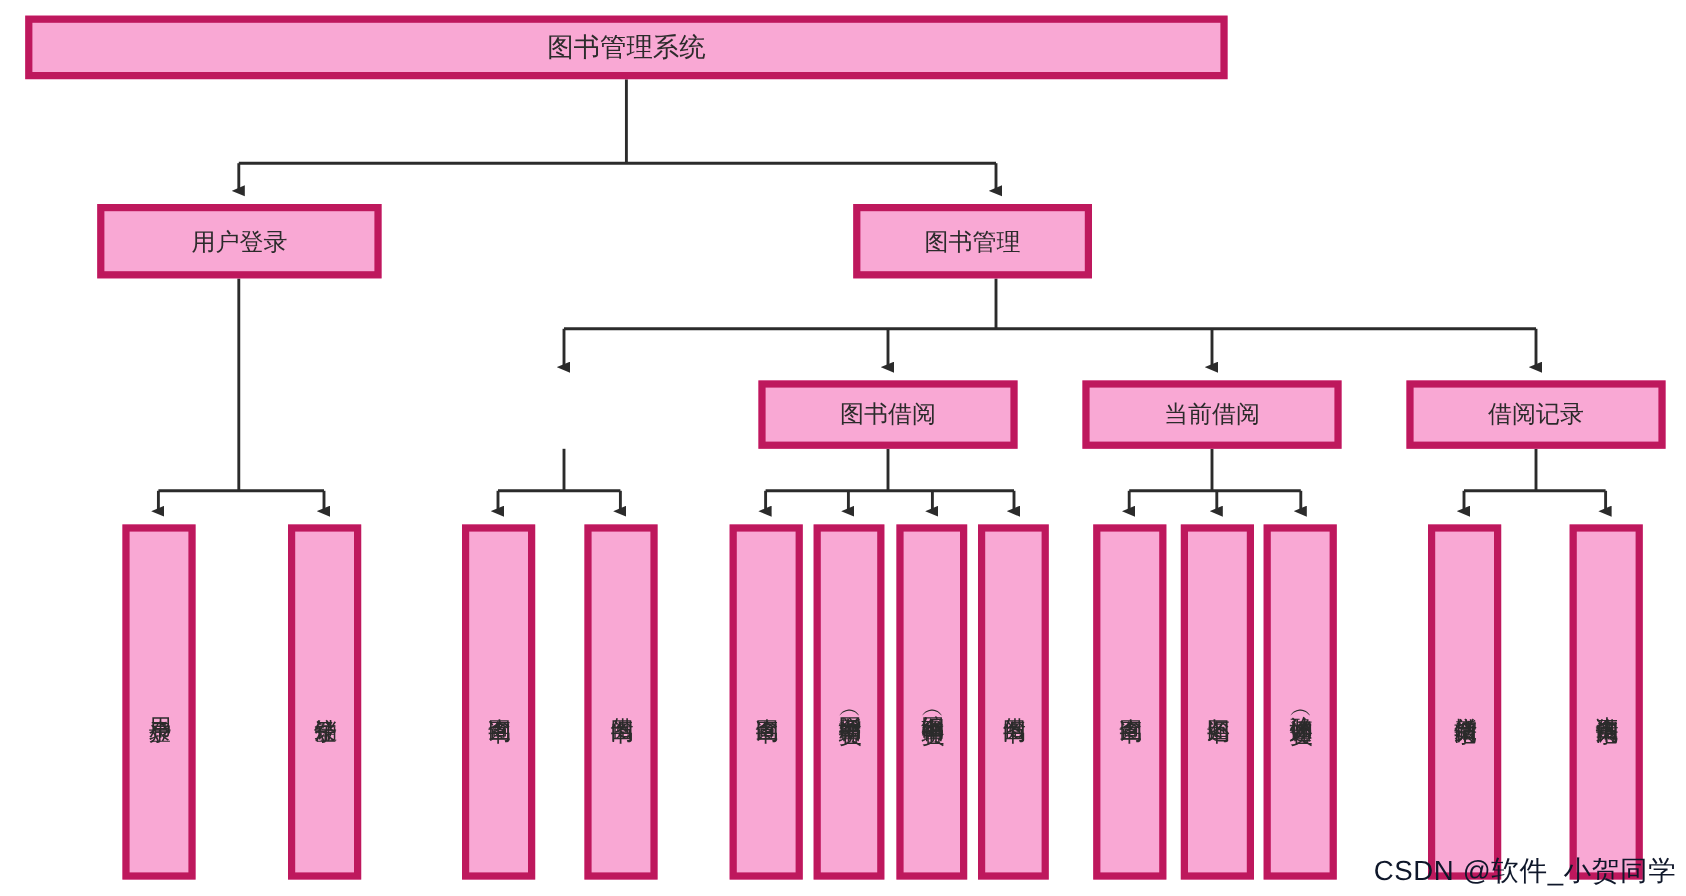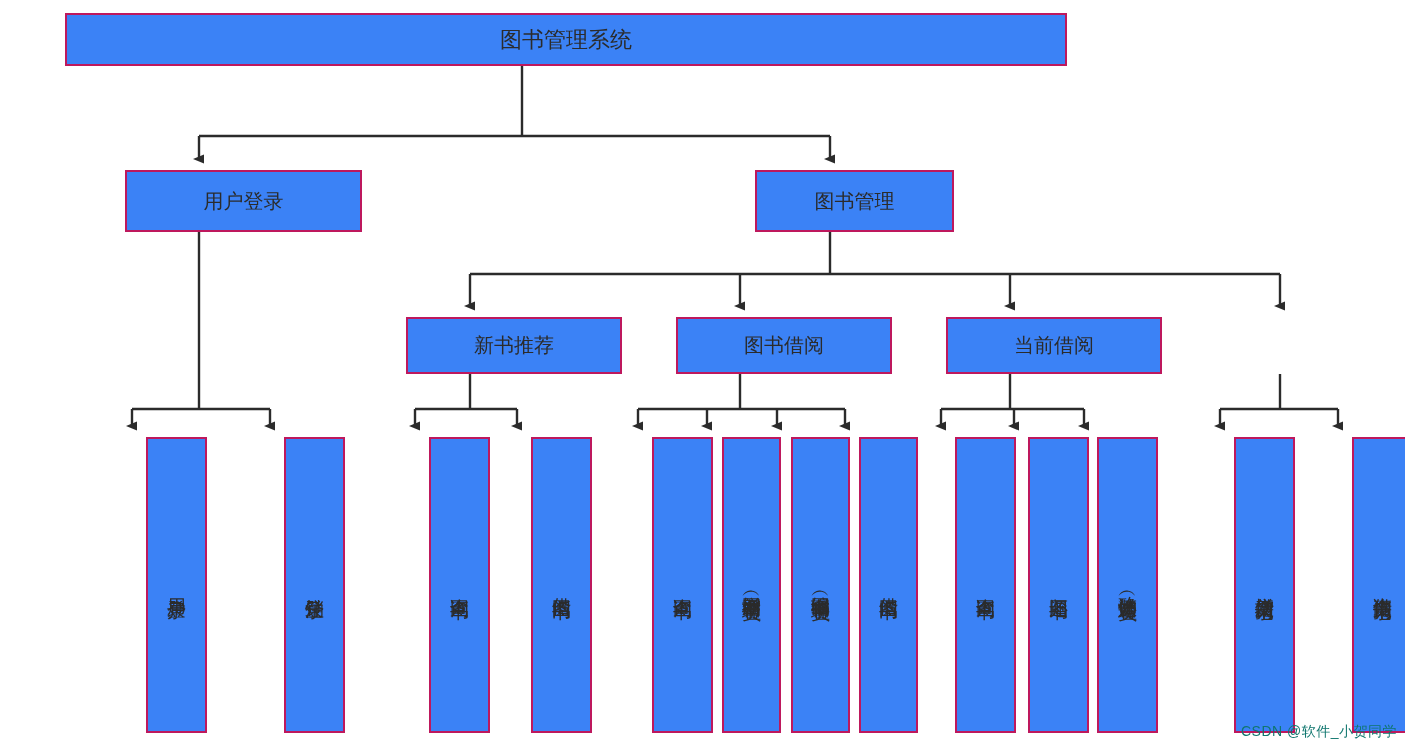--- a/index.html
+++ b/index.html
@@ -1,33 +1,33 @@
 <!DOCTYPE html>
 <html><head>
 <meta charset="utf-8">
 <style>
   html,body{margin:0;padding:0;background:#ffffff;}
   body{font-family:"Liberation Sans","DejaVu Sans",sans-serif;}
   #canvas{position:relative;width:1405px;height:747px;background:#ffffff;overflow:hidden;}
   #edges{position:absolute;left:0;top:0;width:1405px;height:747px;}
-  .node{position:absolute;box-sizing:border-box;background:#3b82f6;border:2px solid #be185d;
-        display:flex;align-items:center;justify-content:center;color:#2b2b2b;margin-left:44px;}
+  .node{position:absolute;box-sizing:border-box;background:#f9a8d4;border:6px solid #be185d;
+        display:flex;align-items:center;justify-content:center;color:#2b2b2b;}
   .node.root{font-size:22px;}
   .node.lvl2{font-size:20px;}
   .node.lvl3{font-size:20px;}
   .node.leaf{font-size:19px;line-height:1.04;}
   .node.leaf .vlabel{
       writing-mode:vertical-rl;
       text-orientation:upright;
       white-space:pre-wrap;
       letter-spacing:1px;
       text-align:center;
       max-height:280px;
   }
-  .watermark{position:absolute;right:8px;bottom:6px;font-size:14px;color:#0f766e;
+  .watermark{position:absolute;right:8px;bottom:6px;font-size:23px;color:#0f172a;
              white-space:nowrap;letter-spacing:.5px;}
 </style>
 </head>
 <body>
 
 <div id="canvas">
 
   <svg id="edges" viewBox="0 0 1405 747">
     <defs>
       <marker id="arr" markerWidth="11" markerHeight="11" refX="4.6" refY="5" orient="auto" markerUnits="userSpaceOnUse">
@@ -82,28 +82,28 @@
     <span>图书管理系统</span>
   </div>
 
   <div class="node lvl2" style="left:81px;top:170px;width:237px;height:62px;">
     <span>用户登录</span>
   </div>
   <div class="node lvl2" style="left:711px;top:170px;width:199px;height:62px;">
     <span>图书管理</span>
   </div>
 
-  <div class="node lvl3" style="left:362px;top:317px;width:216px;height:57px;">
-    <span>新书推荐</span>
-  </div>
   <div class="node lvl3" style="left:902px;top:317px;width:216px;height:57px;">
     <span>当前借阅</span>
   </div>
   <div class="node lvl3" style="left:632px;top:317px;width:216px;height:57px;">
     <span>图书借阅</span>
+  </div>
+  <div class="node lvl3" style="left:1172px;top:317px;width:216px;height:57px;">
+    <span>借阅记录</span>
   </div>
 
   <div class="node leaf" style="left:102px;top:437px;width:61px;height:296px;">
     <span class="vlabel">用户登录</span>
   </div>
   <div class="node leaf" style="left:240px;top:437px;width:61px;height:296px;">
     <span class="vlabel">注销登录</span>
   </div>
   <div class="node leaf" style="left:385px;top:437px;width:61px;height:296px;">
     <span class="vlabel">查询图书</span>

